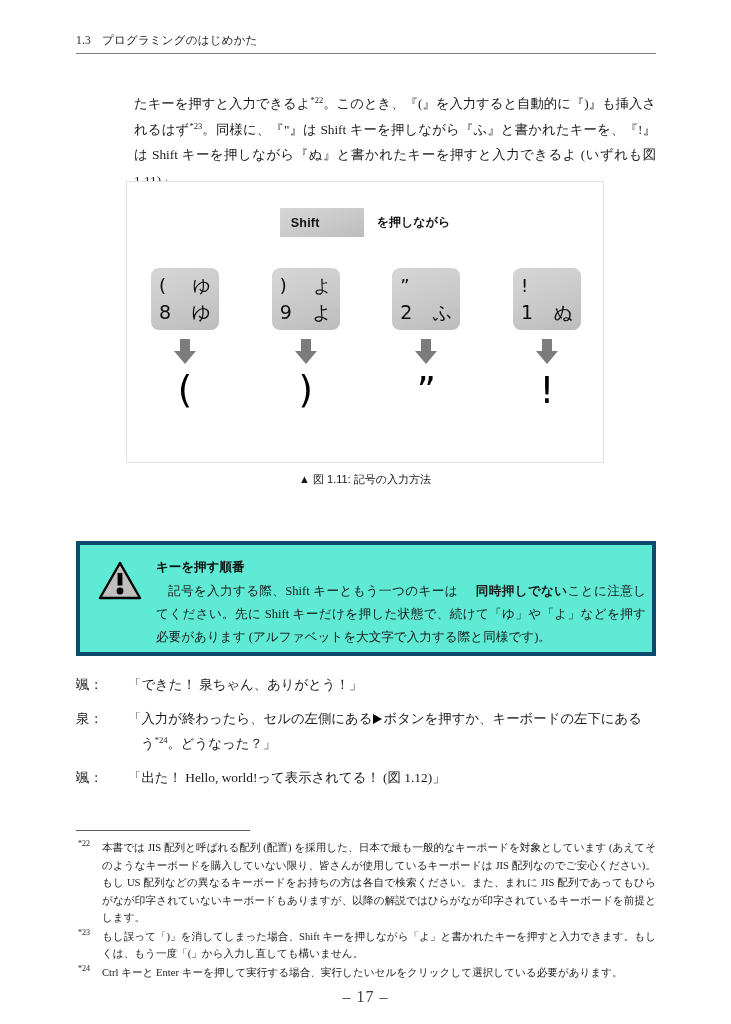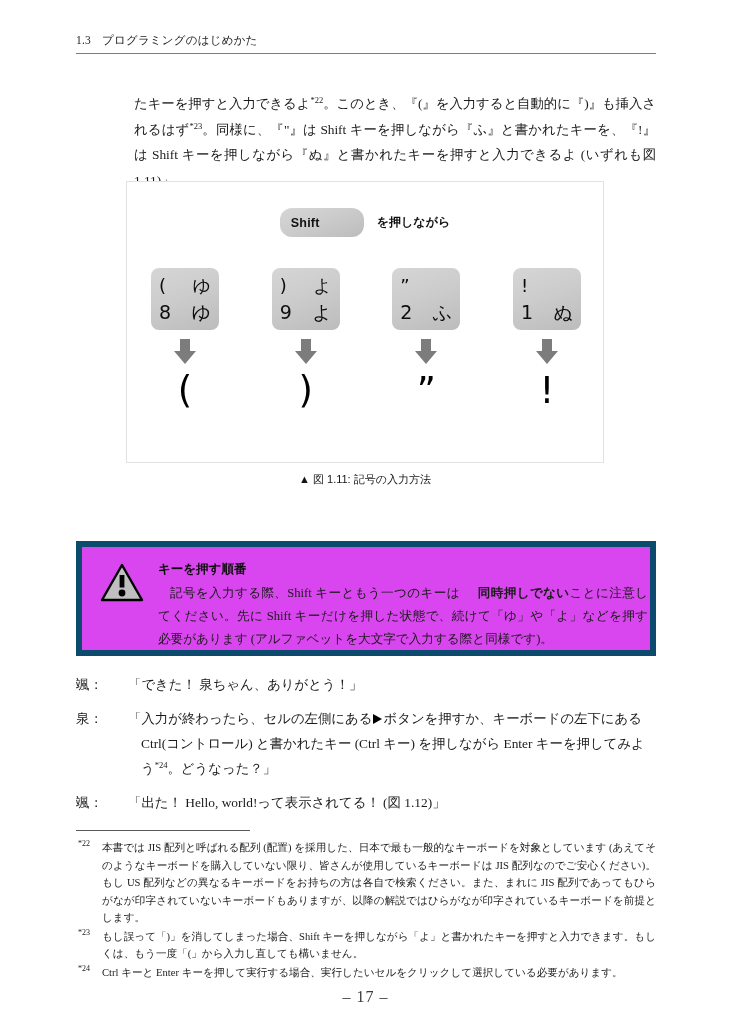--- a/index.html
+++ b/index.html
@@ -69,21 +69,21 @@
   }
   .shift-row {
     position: absolute;
     left: 0; top: 26px;
     width: 100%;
     display: flex;
     justify-content: center;
     align-items: center;
   }
   .keycap {
-    border-radius: 12px;
+    border-radius: 1px;
     background: linear-gradient(160deg, #d6d6d6 0%, #cccccc 45%, #bcbcbc 100%);
     color: #111111;
     font-family: "Liberation Sans", "DejaVu Sans", sans-serif;
     display: flex;
     align-items: center;
   }
   .shift-key {
     width: 84px;
     height: 29px;
     justify-content: flex-start;
@@ -173,22 +173,22 @@
     color: #141414;
   }
 
   
   .warn-box {
     position: absolute;
     left: 76px;
     top: 541px;
     width: 580px;
     height: 115px;
-    border: 6px solid #0c4a6e;
-    background: #d946ef;
+    border: 4px solid #0c4a6e;
+    background: #5eead4;
   }
   .warn-icon {
     position: absolute;
     left: 18px;
     top: 16px;
     width: 44px;
     height: 40px;
   }
   .warn-title {
     position: absolute;
@@ -389,21 +389,21 @@
 
 <div class="dialogue">
 
   <div class="dlg-line">
     <div class="dlg-speaker">颯：</div>
     <div class="dlg-text">「できた！ 泉ちゃん、ありがとう！」</div>
   </div>
 
   <div class="dlg-line">
     <div class="dlg-speaker">泉：</div>
-    <div class="dlg-text"><span>「入力が終わったら、セルの左側にある</span><span class="tri-right"></span><span>ボタンを押すか、キーボードの左下にある</span><span class="cont">Ctrl(コントロール) と書かれたキー (Ctrl キー) を押しながら Enter キーを押してみよ</span><span class="cont"><span>う</span><sup class="fn lat">*24</sup><span>。どうなった？」</span></span></div>
+    <div class="dlg-text"><span>「入力が終わったら、セルの左側にある</span><span class="tri-right"></span><span>ボタンを押すか、キーボードの左下にある</span><span class="cont"><span>う</span><sup class="fn lat">*24</sup><span>。どうなった？」</span></span></div>
   </div>
 
   <div class="dlg-line">
     <div class="dlg-speaker">颯：</div>
     <div class="dlg-text">「出た！ Hello, world!って表示されてる！ (図 1.12)」</div>
   </div>
 
 </div>
 
 <div class="fn-rule"></div>

